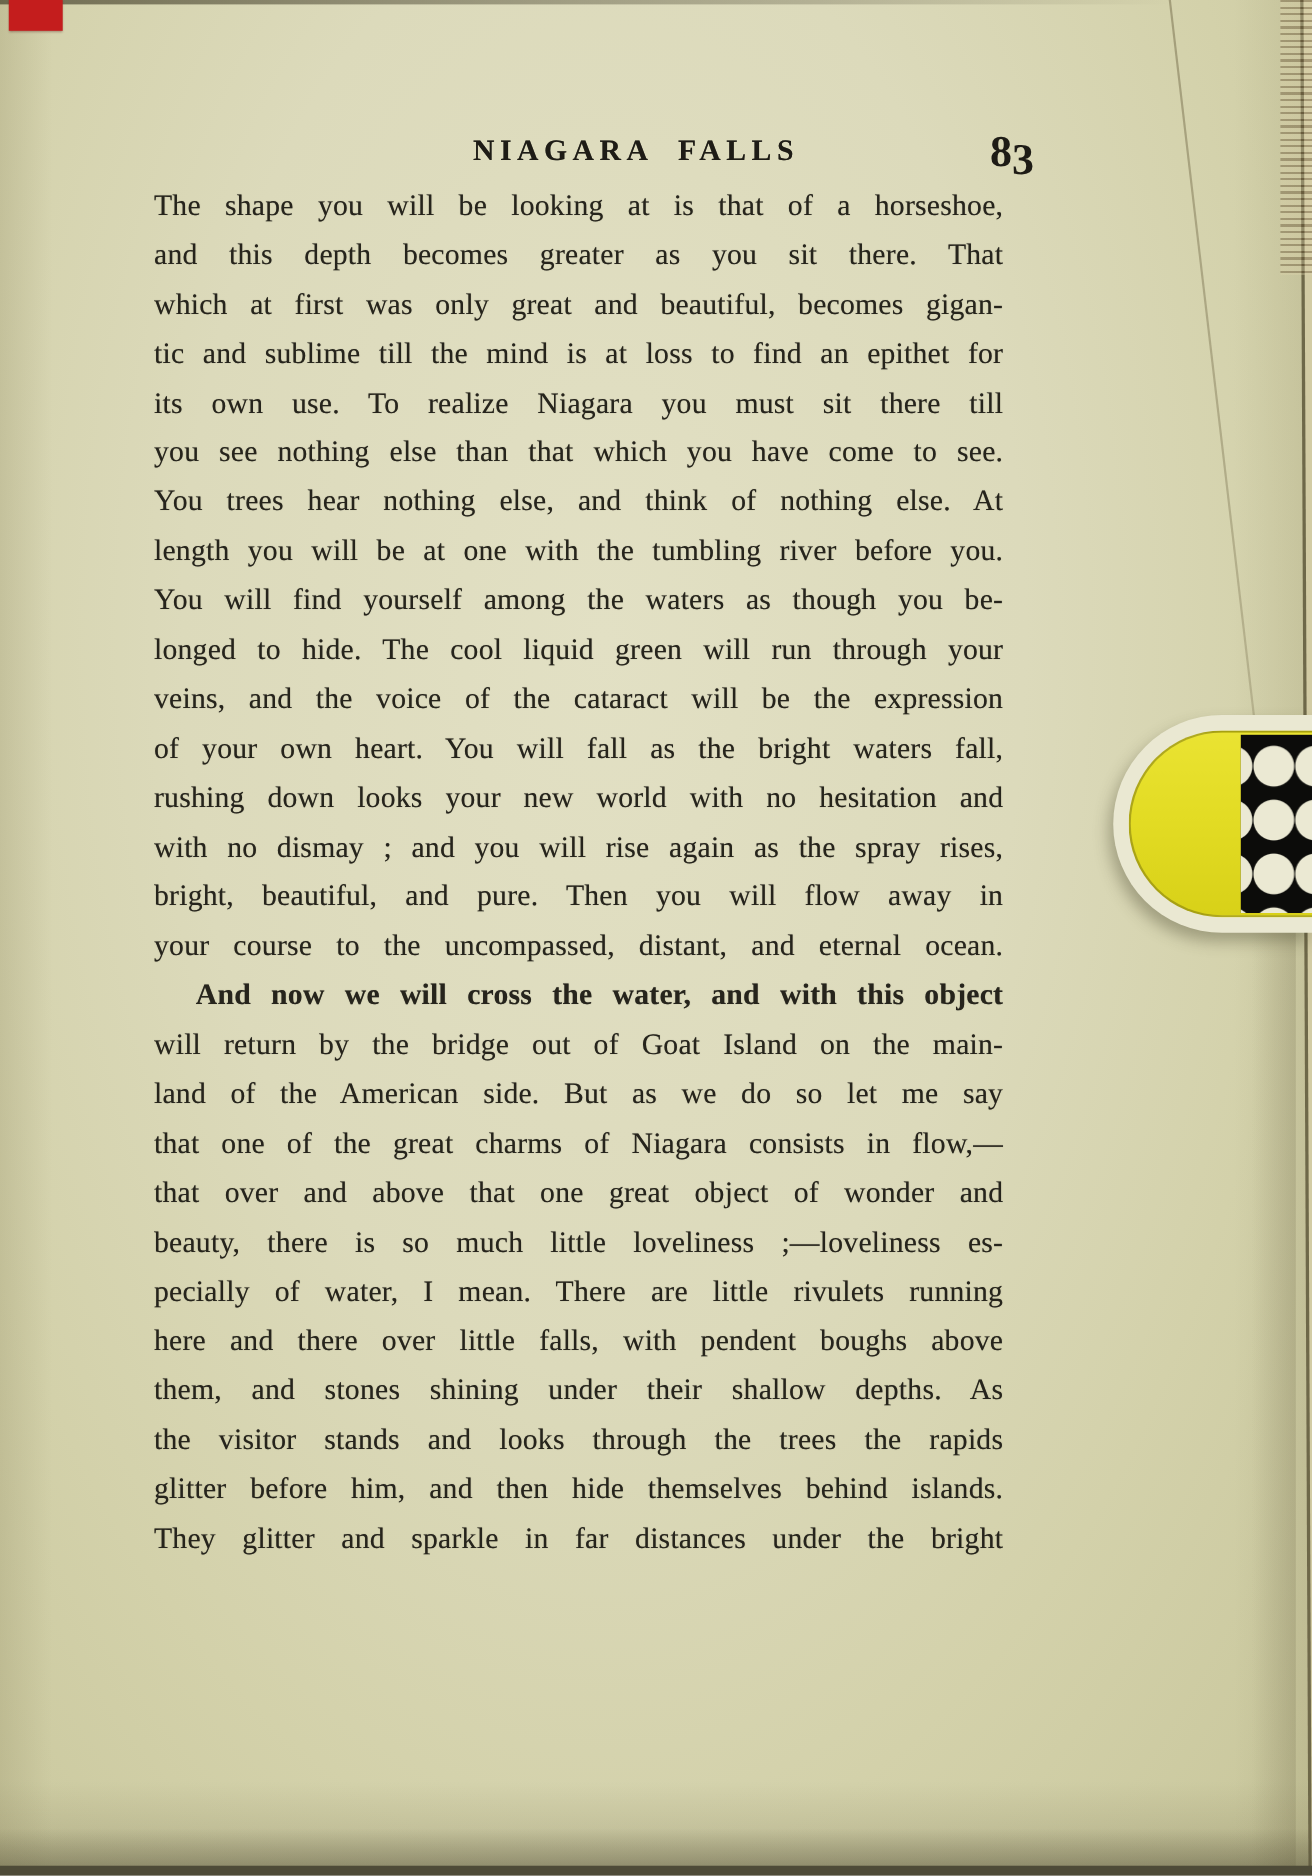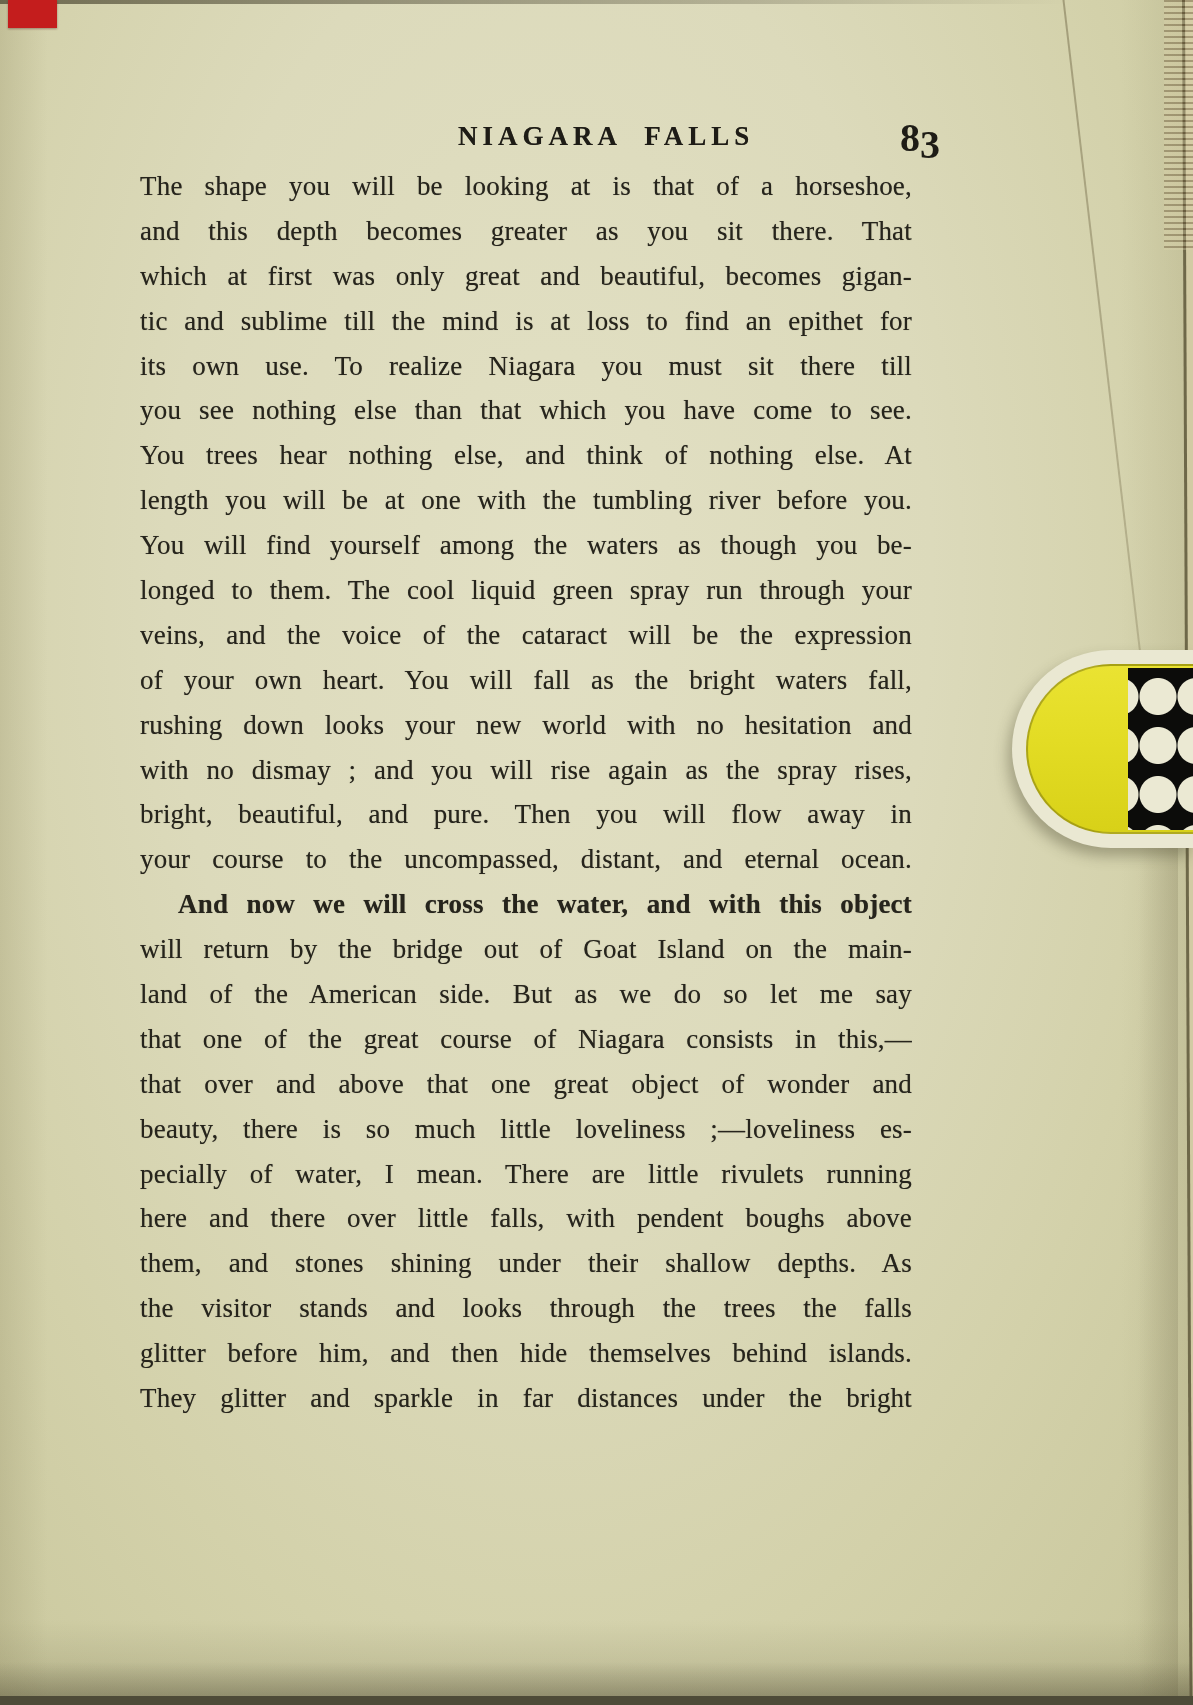--- a/index.html
+++ b/index.html
@@ -34,21 +34,21 @@
   .tab-under-shadow{position:absolute;left:1138px;top:838px;width:40px;height:860px;
     background:linear-gradient(90deg, rgba(110,104,72,0), rgba(110,104,72,.22));}
 
   
   .red-mark{position:absolute;left:8px;top:0;width:49px;height:28px;background:#c41d1d;
     box-shadow:0 1px 2px rgba(80,20,20,.4);}
 
   
   .header-title{position:absolute;left:430px;top:121px;
     font-size:27px;font-weight:bold;letter-spacing:5px;word-spacing:12px;color:#1e1c16;
-    text-shadow:0 0 .6px rgba(30,28,22,.6);margin-left:28px;}
+    text-shadow:0 0 .6px rgba(30,28,22,.6);}
   .page-number{position:absolute;left:900px;top:114px;font-size:40px;font-weight:bold;color:#1e1c16;}
   .page-number .digit{display:inline-block;}
   .page-number .dropped{position:relative;top:7px;}
 
   
   .body-text{position:absolute;left:140px;top:164px;width:772px;}
   .tline{
     font-size:27px;line-height:44.9px;height:44.9px;overflow:hidden;
     text-align:justify;text-align-last:justify;
     letter-spacing:.2px;
@@ -88,37 +88,37 @@
   <div class="body-text">
       <div class="tline">The shape you will be looking at is that of a horseshoe,</div>
       <div class="tline">and this depth becomes greater as you sit there.  That</div>
       <div class="tline">which at first was only great and beautiful, becomes gigan-</div>
       <div class="tline">tic and sublime till the mind is at loss to find an epithet for</div>
       <div class="tline">its own use.  To realize Niagara you must sit there till</div>
       <div class="tline">you see nothing else than that which you have come to see.</div>
       <div class="tline">You trees hear nothing else, and think of nothing else.  At</div>
       <div class="tline">length you will be at one with the tumbling river before you.</div>
       <div class="tline">You will find yourself among the waters as though you be-</div>
-      <div class="tline">longed to them.  The cool liquid green spray run through your</div>
+      <div class="tline">longed to hide.  The cool liquid green will run through your</div>
       <div class="tline">veins, and the voice of the cataract will be the expression</div>
       <div class="tline">of your own heart.  You will fall as the bright waters fall,</div>
       <div class="tline">rushing down looks your new world with no hesitation and</div>
       <div class="tline">with no dismay ; and you will rise again as the spray rises,</div>
       <div class="tline">bright, beautiful, and pure.  Then you will flow away in</div>
       <div class="tline">your course to the uncompassed, distant, and eternal ocean.</div>
       <div class="tline indent">And now we will cross the water, and with this object</div>
       <div class="tline">will return by the bridge out of Goat Island on the main-</div>
       <div class="tline">land of the American side.  But as we do so let me say</div>
-      <div class="tline">that one of the great course of Niagara consists in this,—</div>
+      <div class="tline">that one of the great charms of Niagara consists in flow,—</div>
       <div class="tline">that over and above that one great object of wonder and</div>
       <div class="tline">beauty, there is so much little loveliness ;—loveliness es-</div>
       <div class="tline">pecially of water, I mean.  There are little rivulets running</div>
       <div class="tline">here and there over little falls, with pendent boughs above</div>
       <div class="tline">them, and stones shining under their shallow depths.  As</div>
-      <div class="tline">the visitor stands and looks through the trees the falls</div>
+      <div class="tline">the visitor stands and looks through the trees the rapids</div>
       <div class="tline">glitter before him, and then hide themselves behind islands.</div>
       <div class="tline">They glitter and sparkle in far distances under the bright</div>
     </div>
 
   <div class="bookmark-halo"></div>
   <div class="bookmark-tab"></div>
   <div class="polka-panel"></div>
 
   <div class="bottom-shade"></div>
   <div class="bottom-edge"></div>

